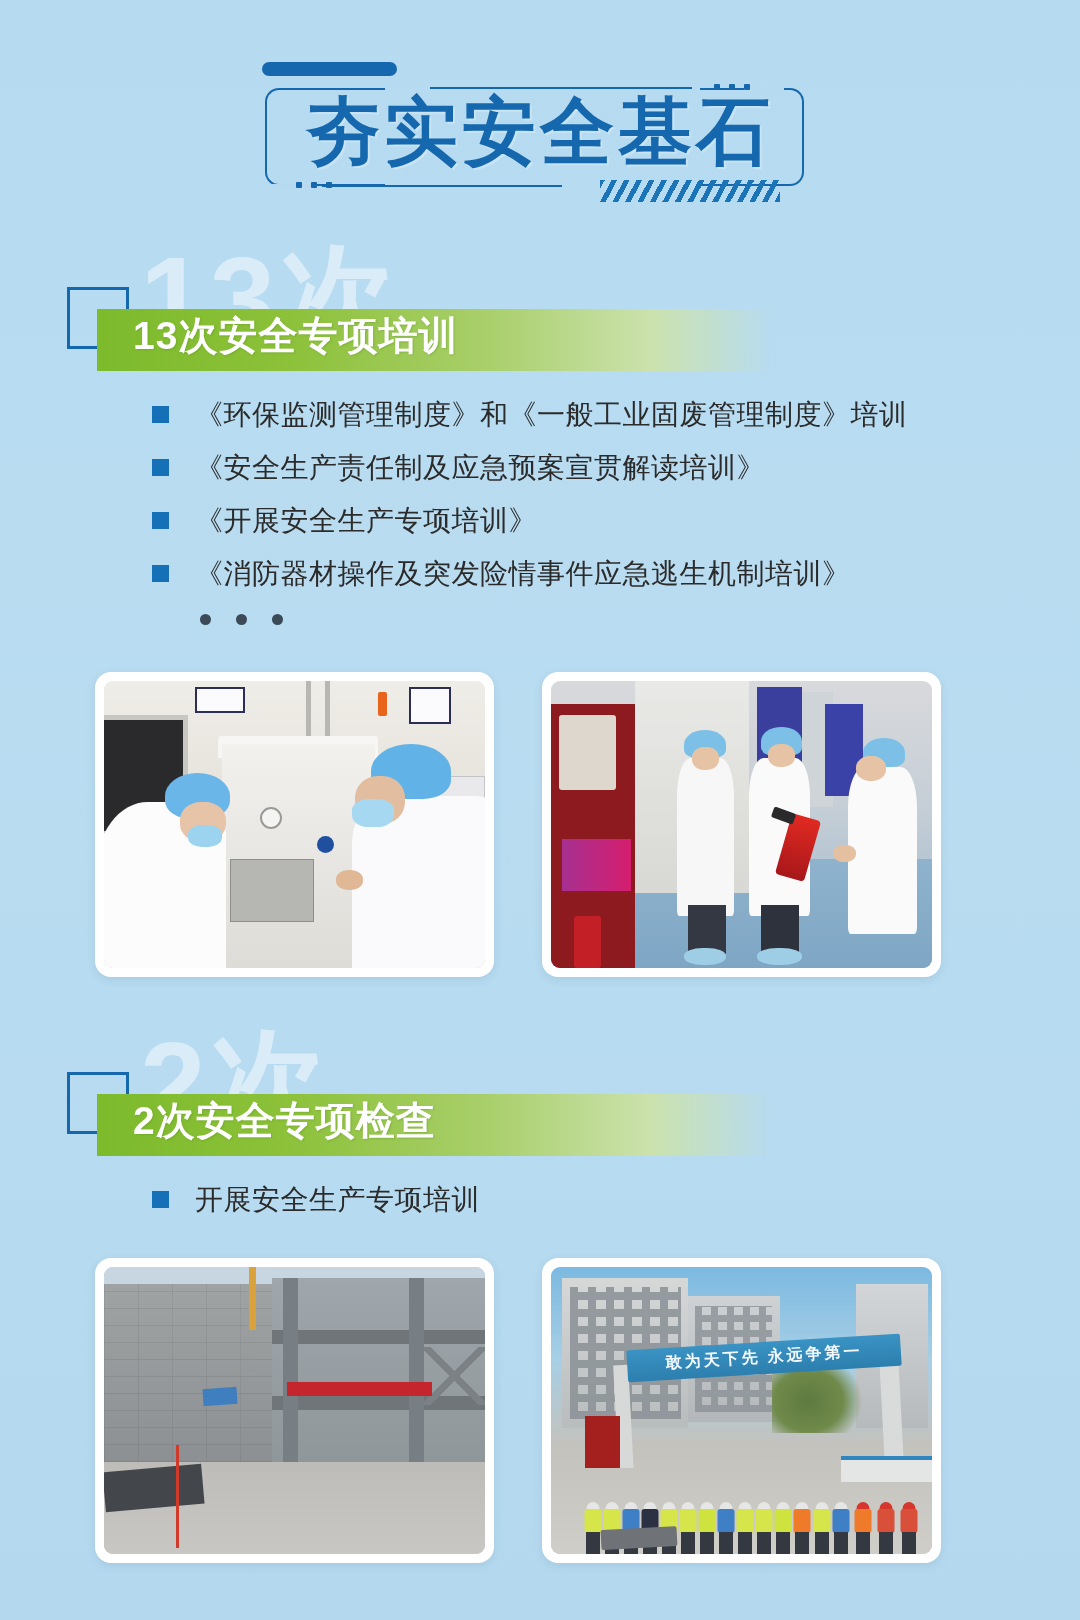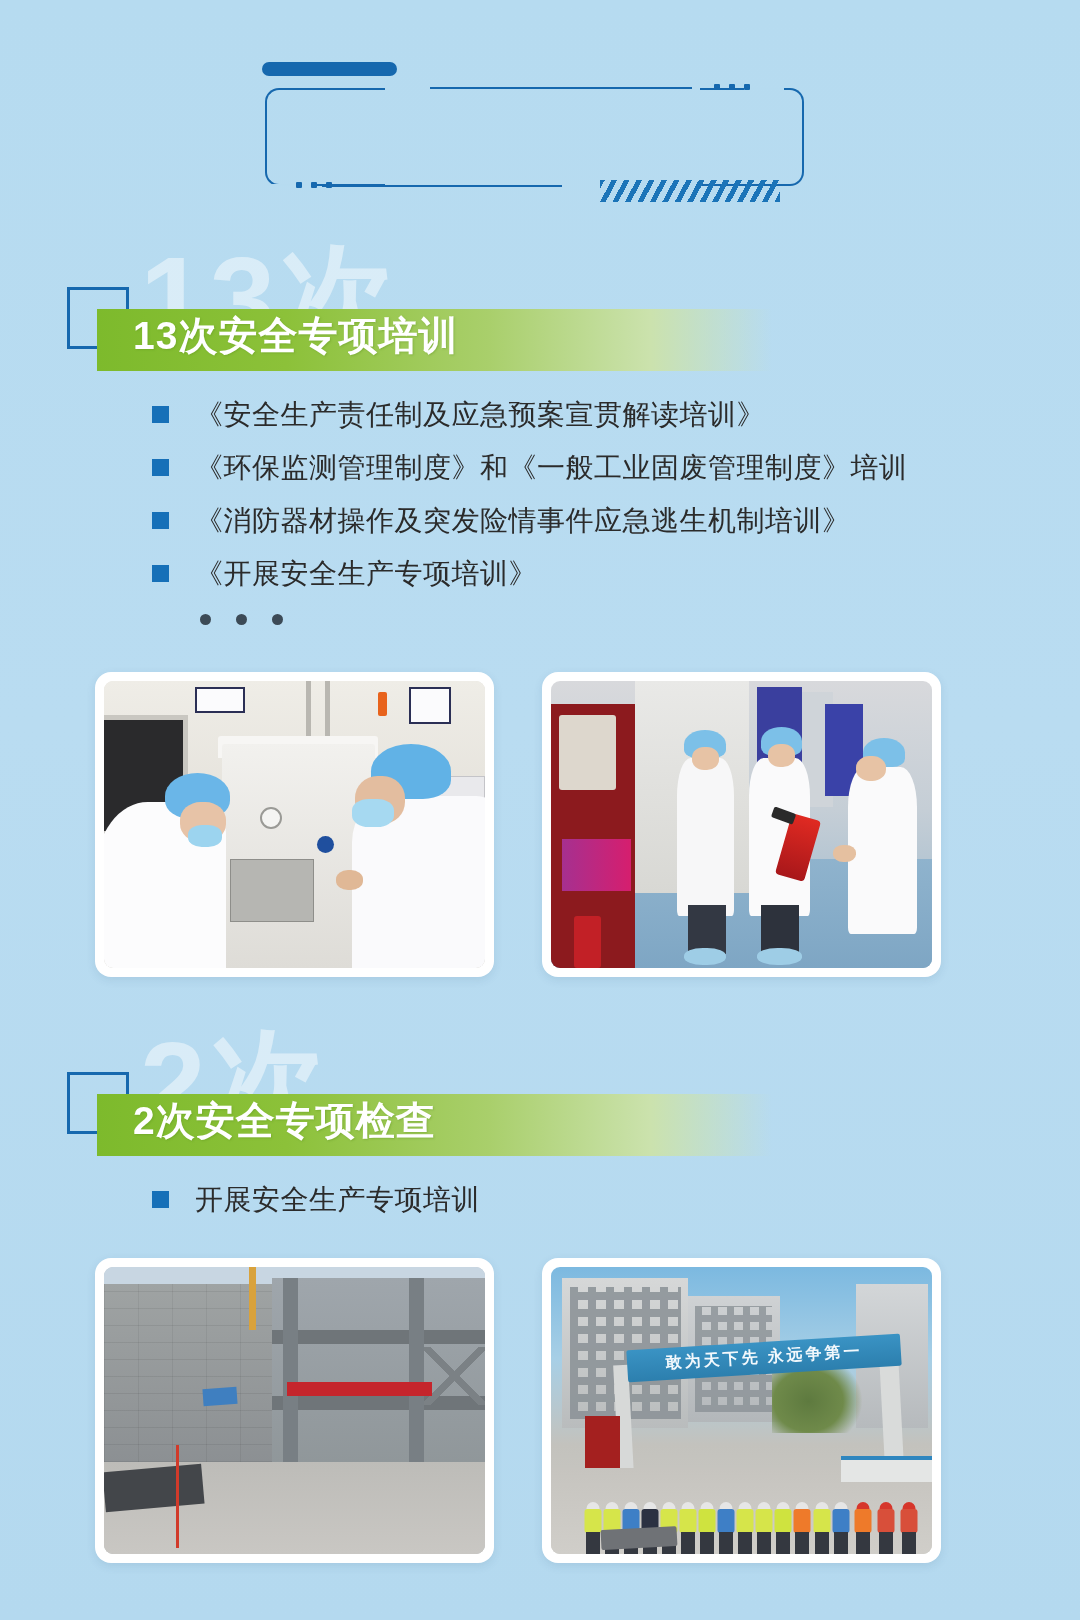--- a/index.html
+++ b/index.html
@@ -269,46 +269,47 @@
     <div class="dots-h dots-top">
         <span></span>
         <span></span>
         <span></span>
       </div>
     <div class="dots-h dots-bottom">
         <span></span>
         <span></span>
         <span></span>
       </div>
+    <div class="title-text">夯实安全基石</div>
     <div class="hatch"></div>
   </div>
 
   <div class="section sec1">
     <div class="watermark">13次</div>
     <div class="sq-outline"></div>
     <div class="green-bar">
       <div class="green-bar-text">13次安全专项培训</div>
     </div>
 
     <div class="bullets">
       <div class="bullet-row">
         <span class="bullet-sq"></span>
-        <span class="bullet-text">《安全生产责任制及应急预案宣贯解读培训》</span>
+        <span class="bullet-text">《环保监测管理制度》和《一般工业固废管理制度》培训</span>
       </div>
       <div class="bullet-row">
         <span class="bullet-sq"></span>
-        <span class="bullet-text">《环保监测管理制度》和《一般工业固废管理制度》培训</span>
+        <span class="bullet-text">《安全生产责任制及应急预案宣贯解读培训》</span>
+      </div>
+      <div class="bullet-row">
+        <span class="bullet-sq"></span>
+        <span class="bullet-text">《开展安全生产专项培训》</span>
       </div>
       <div class="bullet-row">
         <span class="bullet-sq"></span>
         <span class="bullet-text">《消防器材操作及突发险情事件应急逃生机制培训》</span>
-      </div>
-      <div class="bullet-row">
-        <span class="bullet-sq"></span>
-        <span class="bullet-text">《开展安全生产专项培训》</span>
       </div>
       <div class="ellipsis-dots">
         <span></span>
           <span></span>
           <span></span>
       </div>
     </div>
   </div>
 
   <div class="photo-grid pg1">

